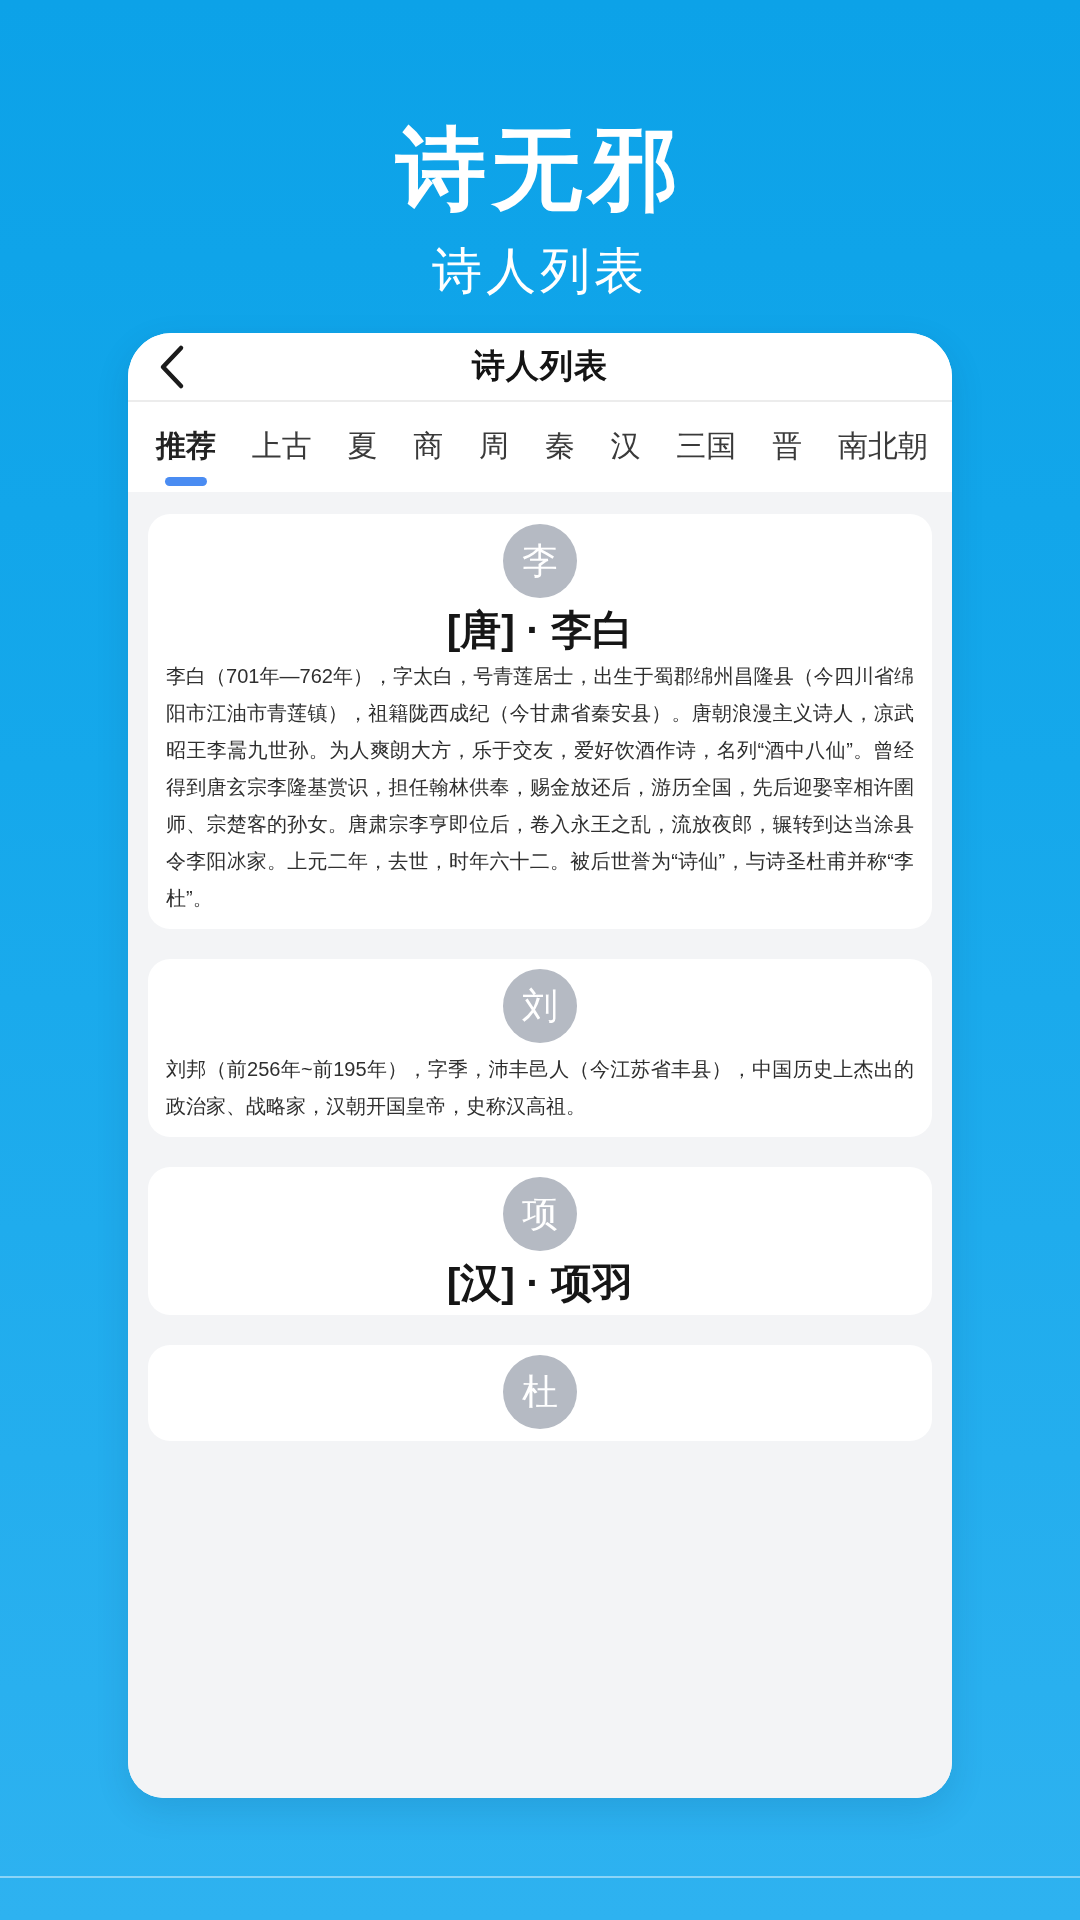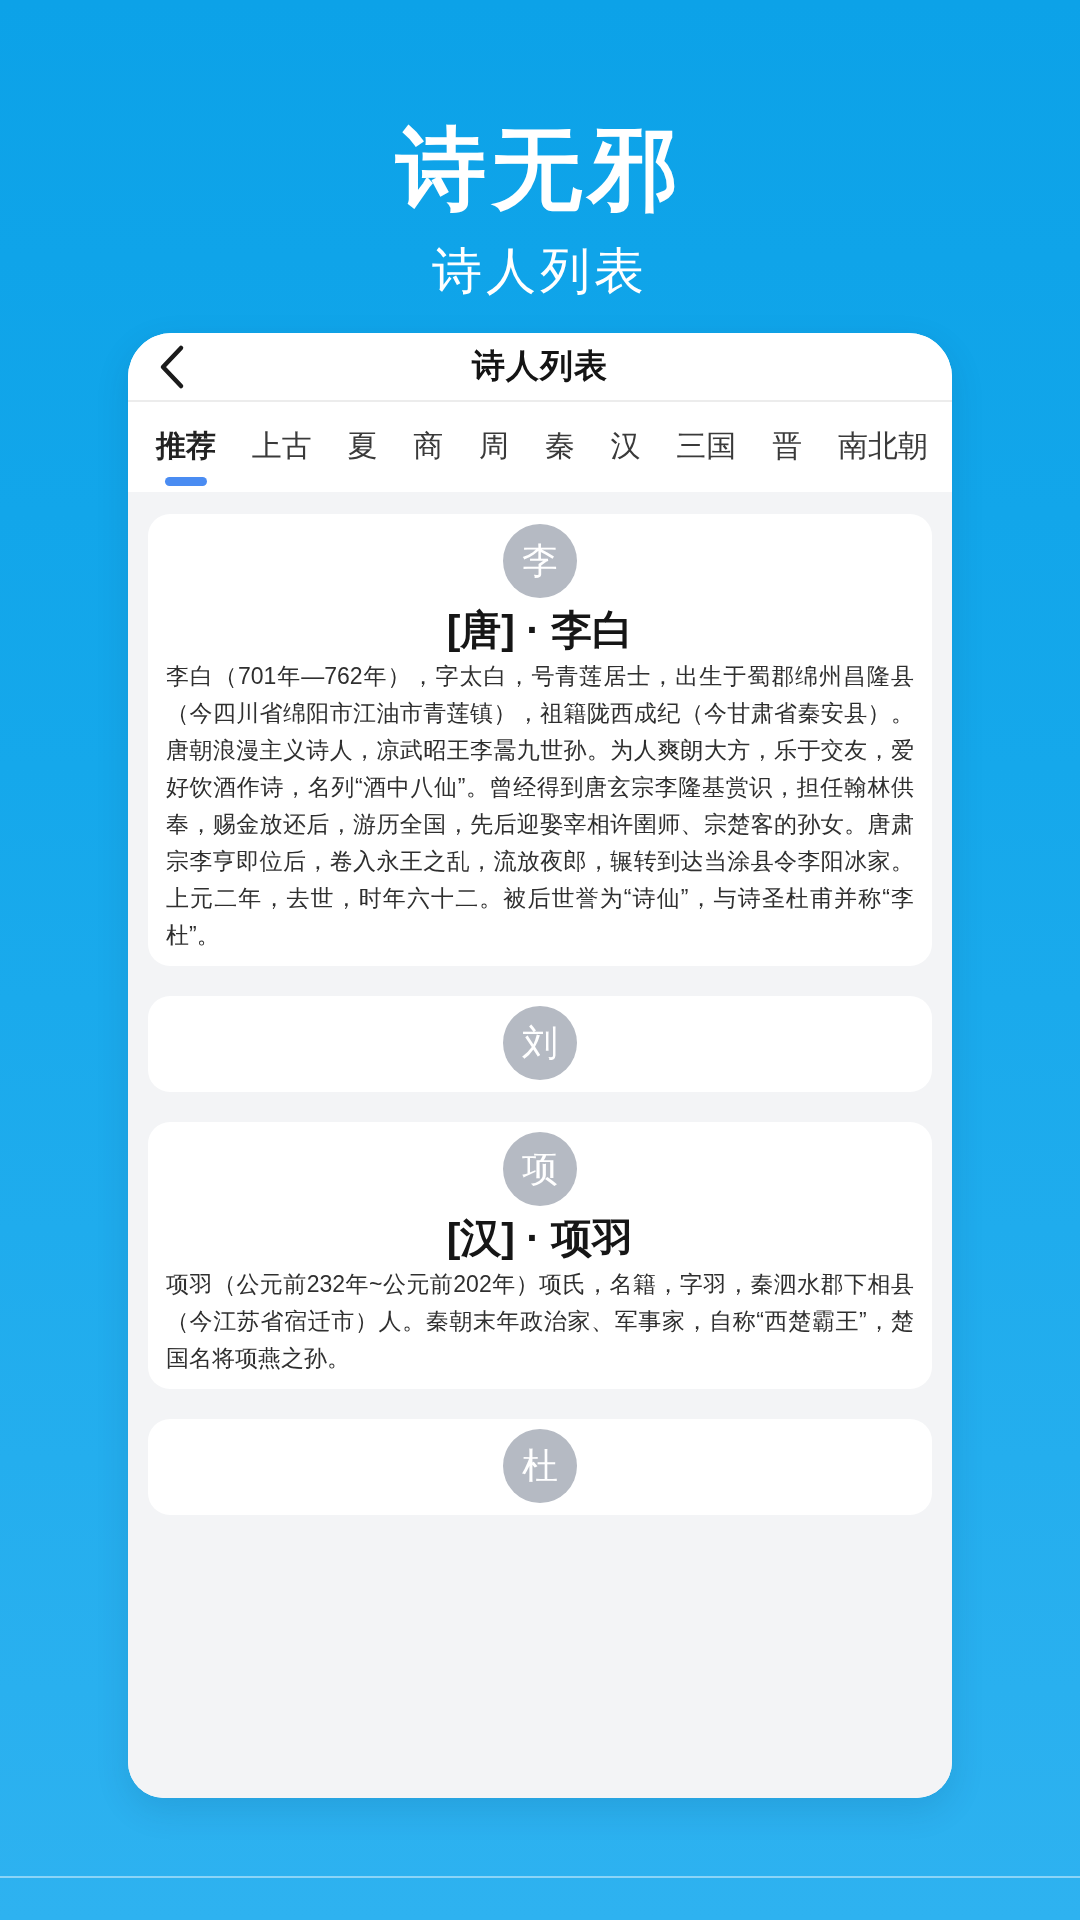--- a/index.html
+++ b/index.html
@@ -65,21 +65,21 @@
   .avatar {
     width:74px; height:74px; border-radius:50%; background:#B5BAC3;
     margin:0 auto; display:flex; align-items:center; justify-content:center;
   }
   .avatar span { color:#ffffff; font-size:36px; line-height:1; }
   .pname {
     margin-top:12px; text-align:center; font-size:41px; line-height:40px;
     font-weight:700; color:#161616;
   }
   .bio {
-    margin-top:8px; font-size:23px; line-height:37px; color:#2F2F2F;
+    margin-top:8px; font-size:20px; line-height:37px; color:#2F2F2F;
     text-align:justify;
   }
   
   .bottom-line {
     position:absolute; left:0; top:1876px; width:100%; height:2px;
     background:rgba(255,255,255,.45);
   }
 </style>
 </head>
 <body>
@@ -123,28 +123,28 @@
             <span>李</span>
           </div>
         <div class="pname">[唐] · 李白</div>
         <div class="bio">李白（701年—762年），字太白，号青莲居士，出生于蜀郡绵州昌隆县（今四川省绵阳市江油市青莲镇），祖籍陇西成纪（今甘肃省秦安县）。唐朝浪漫主义诗人，凉武昭王李暠九世孙。为人爽朗大方，乐于交友，爱好饮酒作诗，名列“酒中八仙”。曾经得到唐玄宗李隆基赏识，担任翰林供奉，赐金放还后，游历全国，先后迎娶宰相许圉师、宗楚客的孙女。唐肃宗李亨即位后，卷入永王之乱，流放夜郎，辗转到达当涂县令李阳冰家。上元二年，去世，时年六十二。被后世誉为“诗仙”，与诗圣杜甫并称“李杜”。</div>
       </div>
 
       <div class="card">
         <div class="avatar">
             <span>刘</span>
           </div>
+        <div class="bio">刘邦（前256年~前195年），字季，沛丰邑人（今江苏省丰县），中国历史上杰出的政治家、战略家，汉朝开国皇帝，史称汉高祖。</div>
       </div>
 
       <div class="card">
         <div class="avatar">
             <span>项</span>
           </div>
         <div class="pname">[汉] · 项羽</div>
-        <div class="bio">项羽（公元前232年~公元前202年）项氏，名籍，字羽，秦泗水郡下相县（今江苏省宿迁市）人。秦朝末年政治家、军事家，自称“西楚霸王”，楚国名将项燕之孙。</div>
       </div>
 
       <div class="card">
         <div class="avatar">
             <span>杜</span>
           </div>
       </div>
 
     </div>
   </div>

